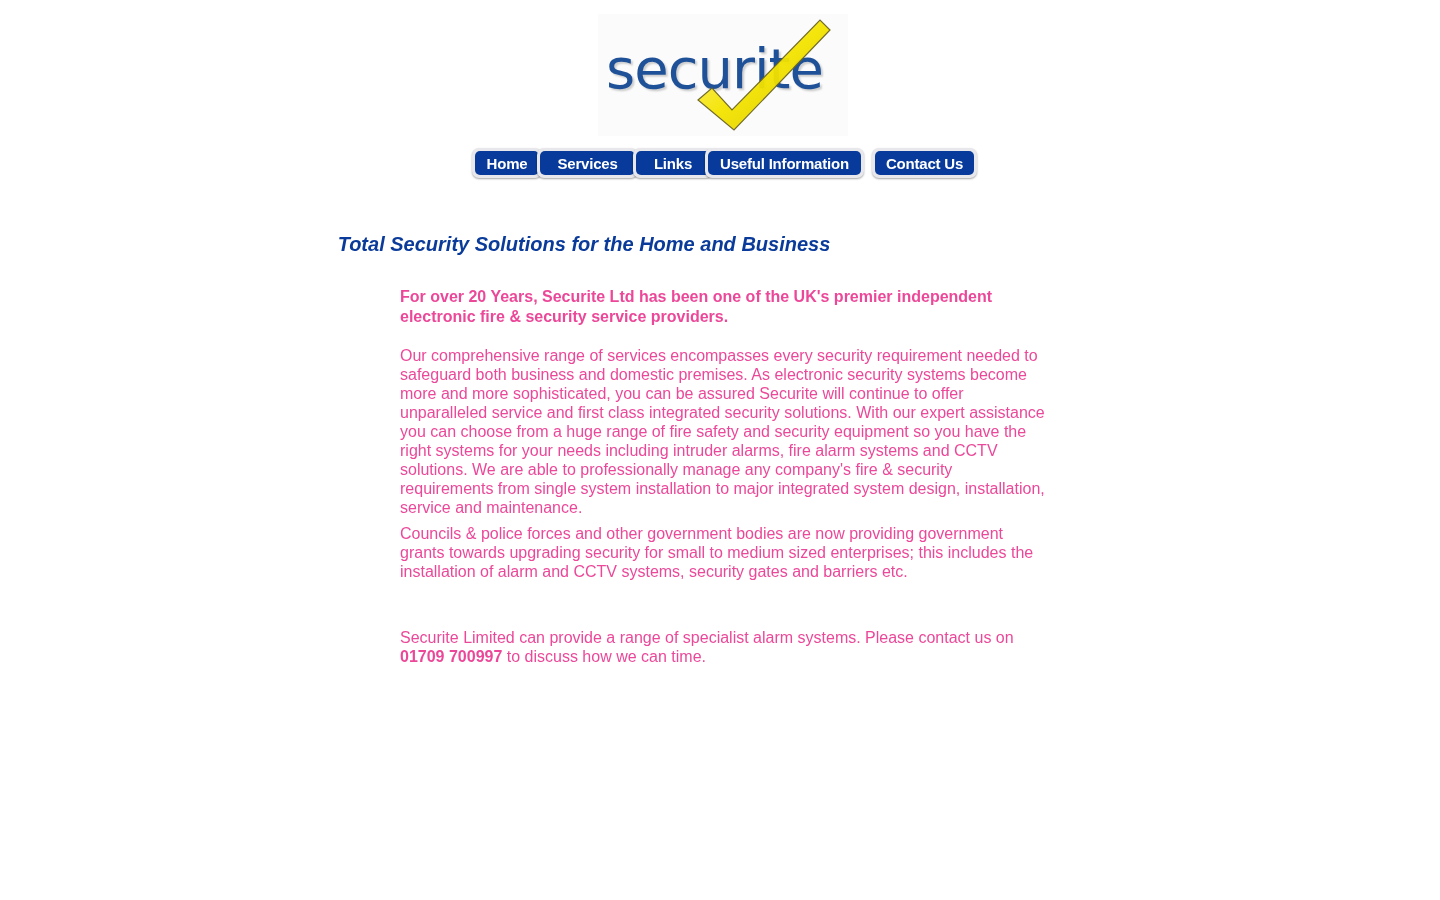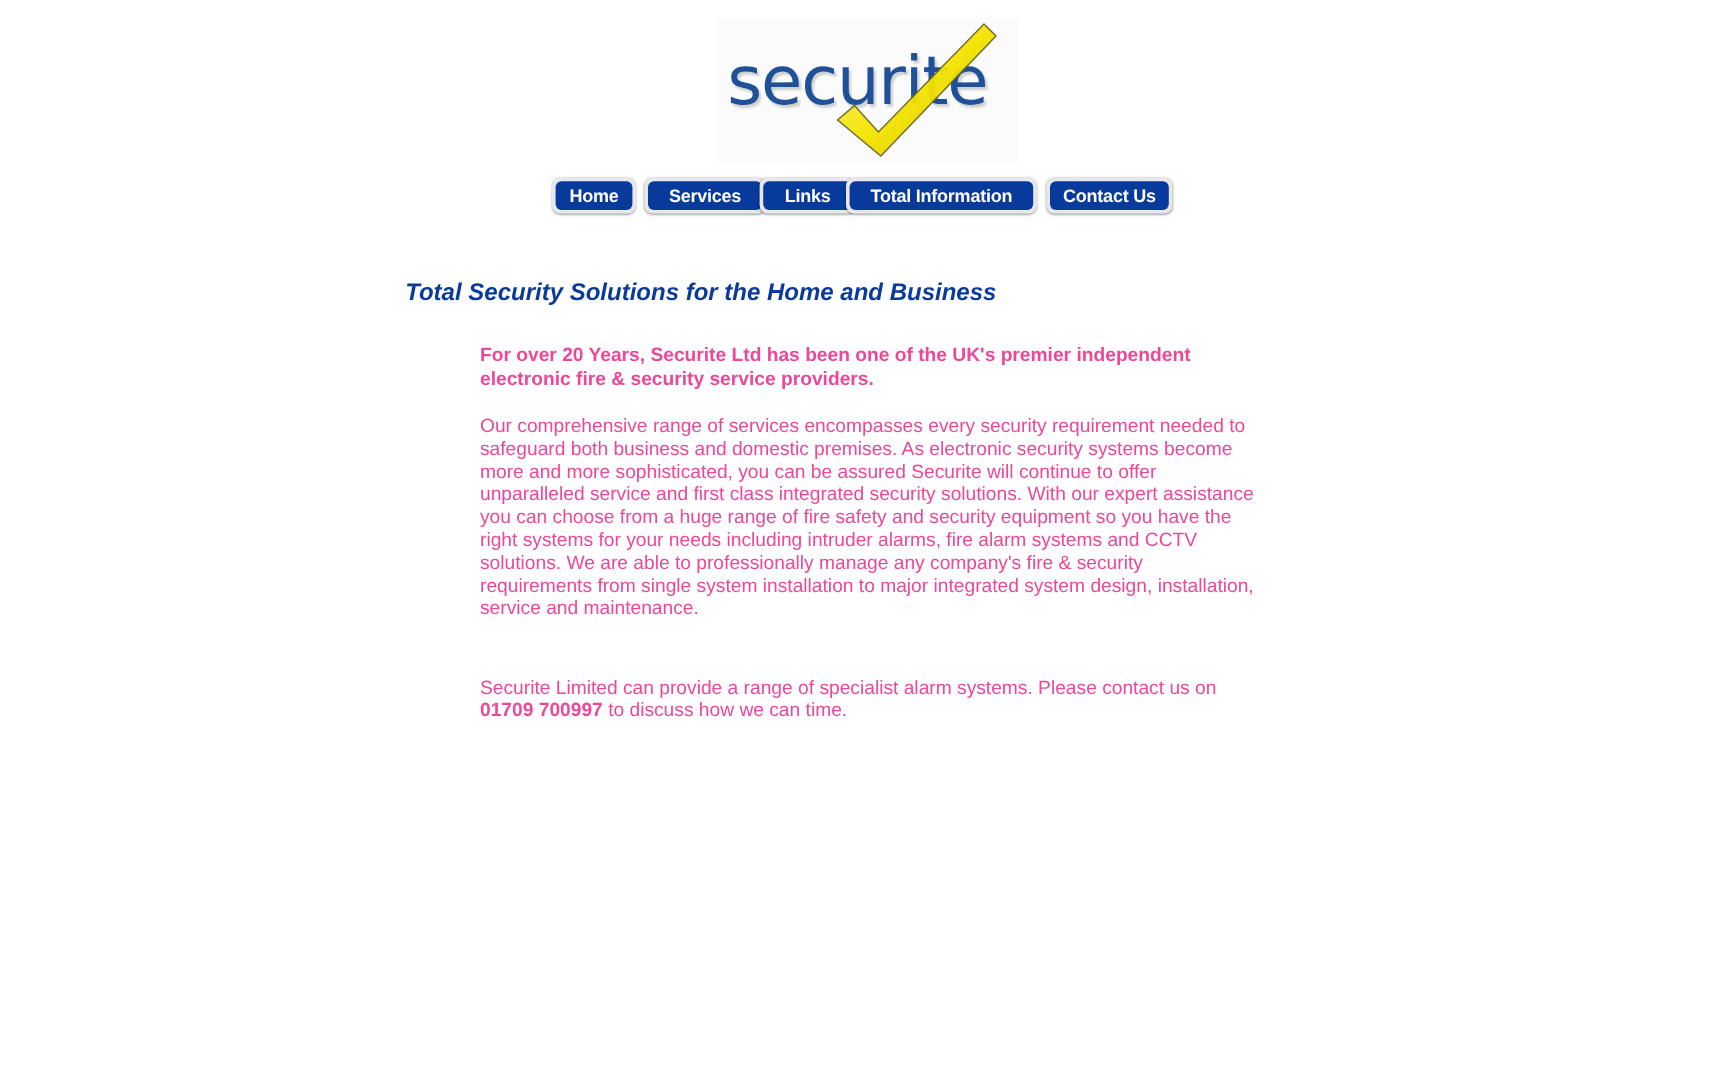--- a/index.html
+++ b/index.html
@@ -29,38 +29,39 @@
         <stop offset="0" stop-color="#fff48a"></stop>
         <stop offset="0.5" stop-color="#f4e400"></stop>
         <stop offset="1" stop-color="#d8c800"></stop>
       </linearGradient>
     </defs>
     <polygon points="100,86 114,74 134,96 222,6 232,16 136,116" fill="url(#tg)" stroke="#6b6420" stroke-width="1.2" opacity="0.95"></polygon>
   </svg>
 </div>
 
 <nav class="nav">
-  <a class="nav-btn" style="left:0; width:70px;">
+  <a class="nav-btn" style="left:12px; width:70px;">
       <span>Home</span>
     </a>
   <a class="nav-btn" style="left:77px; width:101px;">
       <span>Services</span>
     </a>
   <a class="nav-btn" style="left:173px; width:80px;">
       <span>Links</span>
     </a>
   <a class="nav-btn" style="left:245px; width:159px;">
-      <span>Total Information</span>
+      <span>Useful Information</span>
     </a>
   <a class="nav-btn" style="left:412px; width:105px;">
       <span>Contact Us</span>
     </a>
 </nav>
 
 <h1 class="tagline" style="margin:0;">Total Security Solutions for the Home and Business</h1>
 
 <div class="content">
   <p class="lead">For over 20 Years, Securite Ltd has been one of the UK's premier independent electronic fire &amp; security service providers.</p>
   <div class="gap1"></div>
   <p>Our comprehensive range of services encompasses every security requirement needed to safeguard both business and domestic premises. As electronic security systems become more and more sophisticated, you can be assured Securite will continue to offer unparalleled service and first class integrated security solutions. With our expert assistance you can choose from a huge range of fire safety and security equipment so you have the right systems for your needs including intruder alarms, fire alarm systems and CCTV solutions. We are able to professionally manage any company's fire &amp; security requirements from single system installation to major integrated system design, installation, service and maintenance.</p>
+  <p>Councils &amp; police forces and other government bodies are now providing government grants towards upgrading security for small to medium sized enterprises; this includes the installation of alarm and CCTV systems, security gates and barriers etc.</p>
   <div class="gap2"></div>
   <p><span>Securite Limited can provide a range of specialist alarm systems. Please contact us on </span><b class="phone">01709 700997</b><span> to discuss how we can time.</span></p>
 </div>
 
 </body></html>

